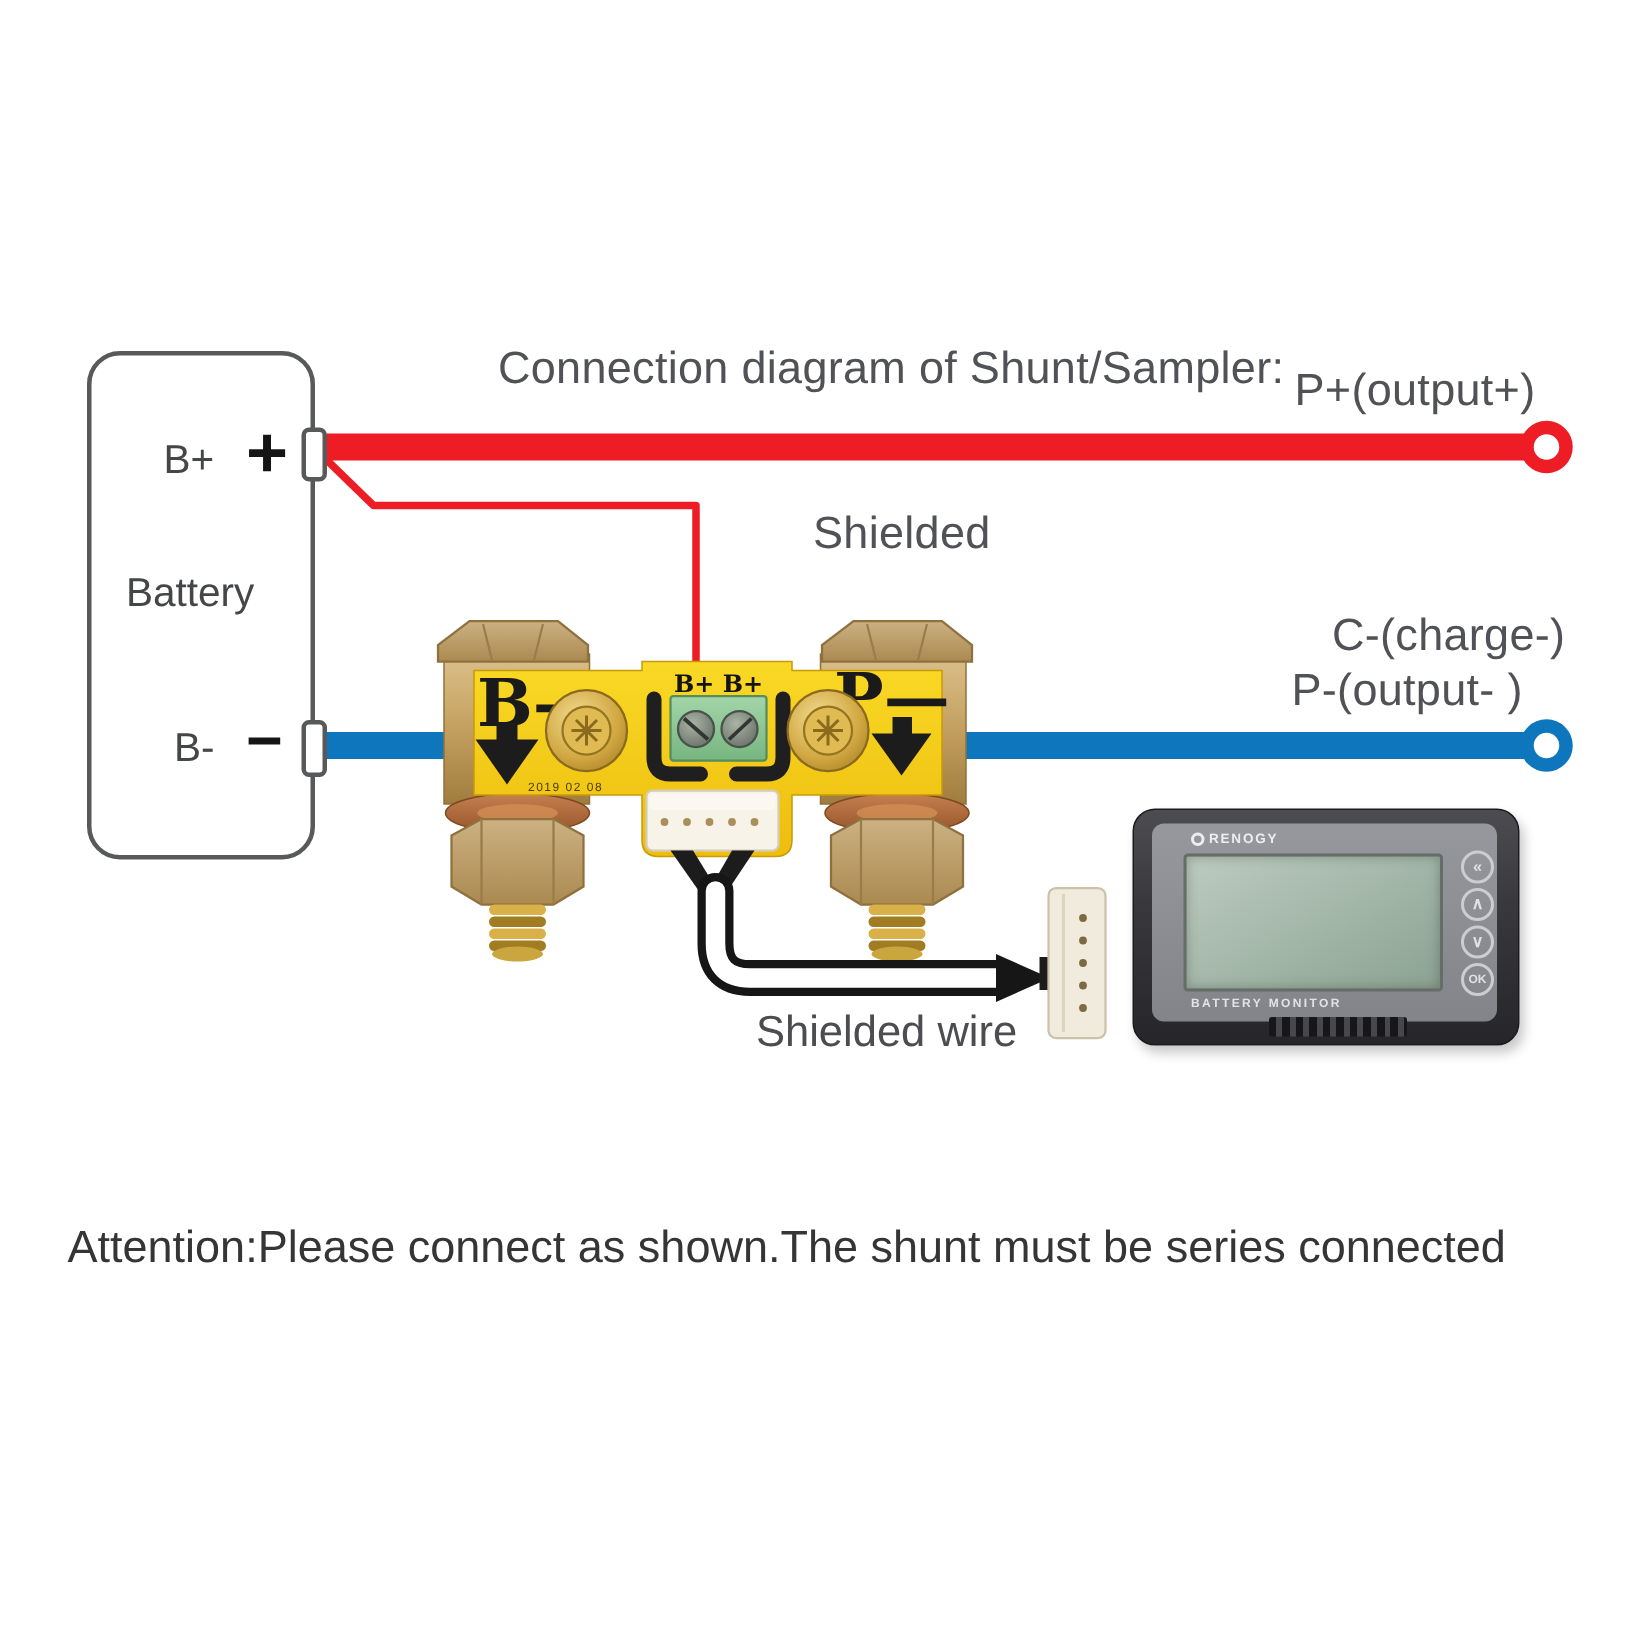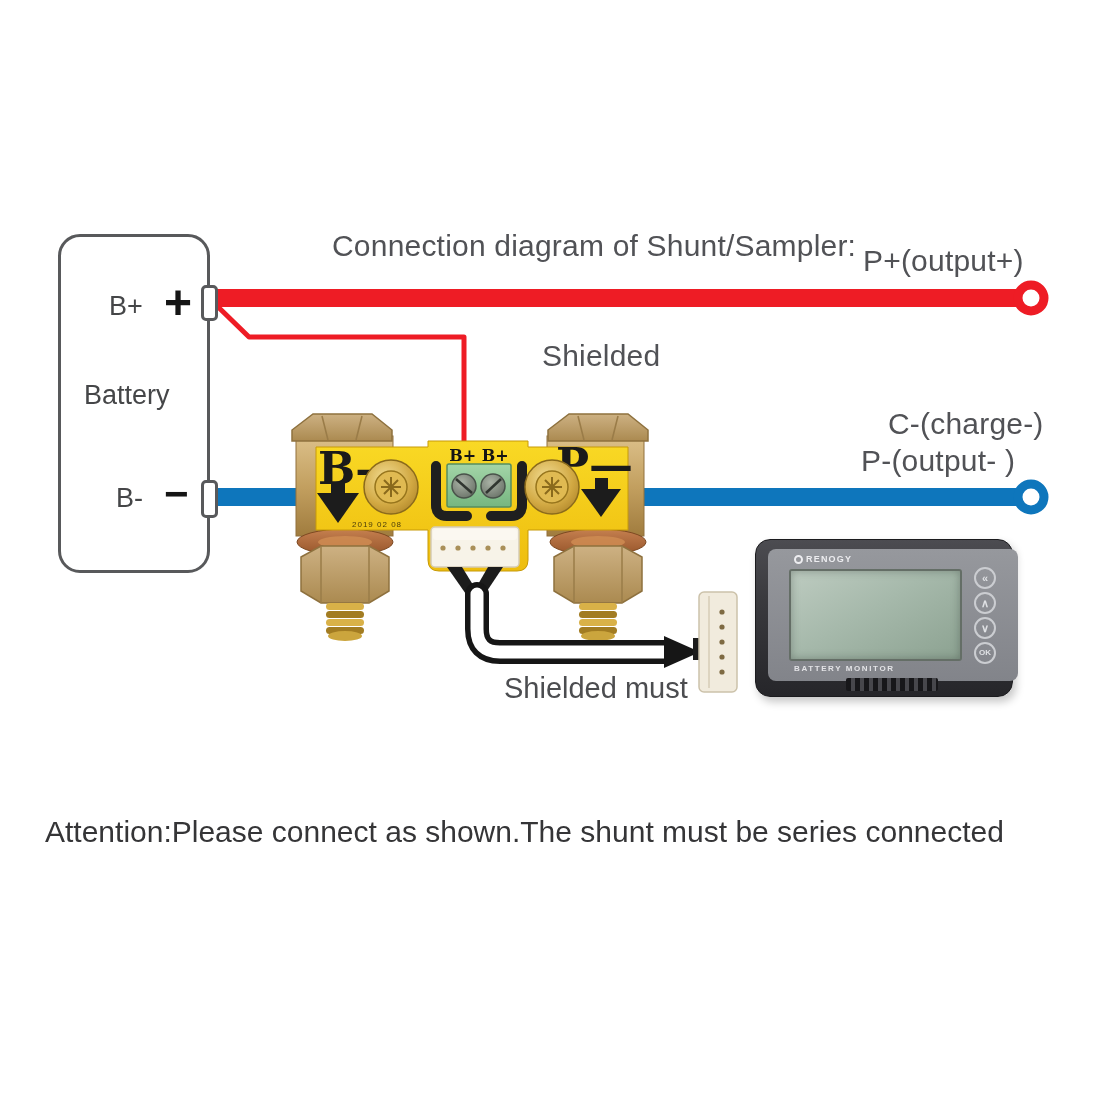--- a/index.html
+++ b/index.html
@@ -12,21 +12,21 @@
   .battery{position:absolute;left:58px;top:234px;width:146px;height:333px;background:#fff;
            border:3px solid #58595b;border-radius:22px;}
   .battery .txt{position:absolute;color:#454648;font-size:27px;}
   .battery .sym{position:absolute;color:#151515;font-weight:bold;line-height:1;}
   .tab{position:absolute;width:11px;height:30px;background:#fff;border:3px solid #58595b;border-radius:5px;}
 
   
   .monitor{position:absolute;left:755px;top:539px;width:256px;height:156px;border-radius:15px;
            background:linear-gradient(180deg,#4c4c51 0%,#39393d 40%,#26262a 100%);
            border:1px solid #1b1b1e;box-shadow:3px 5px 8px rgba(0,0,0,0.22);}
-  .bezel{position:absolute;left:12px;top:9px;width:250px;height:132px;border-radius:8px;
+  .bezel{position:absolute;left:12px;top:9px;width:230px;height:132px;border-radius:8px;
          background:linear-gradient(180deg,#96989d 0%,#82848a 100%);}
   .brand{position:absolute;left:26px;top:5px;font-size:9px;font-weight:bold;color:#ededf0;
          letter-spacing:1.2px;display:flex;align-items:center;gap:3px;}
   .brand .logo{width:9px;height:9px;border-radius:50%;border:2px solid #ededf0;box-sizing:border-box;display:inline-block;}
   .lcd{position:absolute;left:21px;top:20px;width:169px;height:88px;border-radius:3px;
        background:linear-gradient(150deg,#bdcbc0 0%,#a5b8a9 45%,#8da property 100%);
        background:linear-gradient(150deg,#bdcbc0 0%,#a6b9ab 45%,#8ca291 100%);
        border:2px solid #646e66;box-shadow:inset 0 0 8px rgba(40,50,42,0.35);}
   .mon-label{position:absolute;left:26px;top:115px;font-size:8px;font-weight:bold;color:#e3e3e6;letter-spacing:1.6px;}
   .mbtn{position:absolute;left:206px;width:22px;height:22px;border-radius:50%;border:2px solid #cbcdd1;
@@ -192,21 +192,21 @@
         <circle cx="722" cy="657" r="2.6" fill="#7e6a42"></circle>
       <circle cx="722" cy="672" r="2.6" fill="#7e6a42"></circle>
     </g>
   </svg>
 
   <div class="lbl" style="left:332px;top:229px;">Connection diagram of Shunt/Sampler:</div>
   <div class="lbl" style="left:863px;top:244px;">P+(output+)</div>
   <div class="lbl" style="left:864px;top:407px;margin-left:24px;">C-(charge-)</div>
   <div class="lbl" style="left:861px;top:444px;text-align:center;">P-(output- )</div>
   <div class="lbl" style="left:542px;top:339px;">Shielded</div>
-  <div class="lbl2" style="left:504px;top:672px;font-size:29px;">Shielded must</div>
+  <div class="lbl2" style="left:504px;top:672px;font-size:29px;">Shielded wire</div>
 
   <div class="battery">
     <div class="txt" style="left:48px;top:54px;">B+</div>
     <div class="sym" style="left:103px;top:42px;font-size:48px;">+</div>
     <div class="txt" style="left:23px;top:143px;">Battery</div>
     <div class="txt" style="left:55px;top:246px;">B-</div>
     <div class="sym" style="left:103px;top:236px;font-size:42px;font-weight:800;">−</div>
   </div>
   <div class="tab" style="left:201px;top:285px;"></div>
   <div class="tab" style="left:201px;top:480px;height:32px;"></div>

